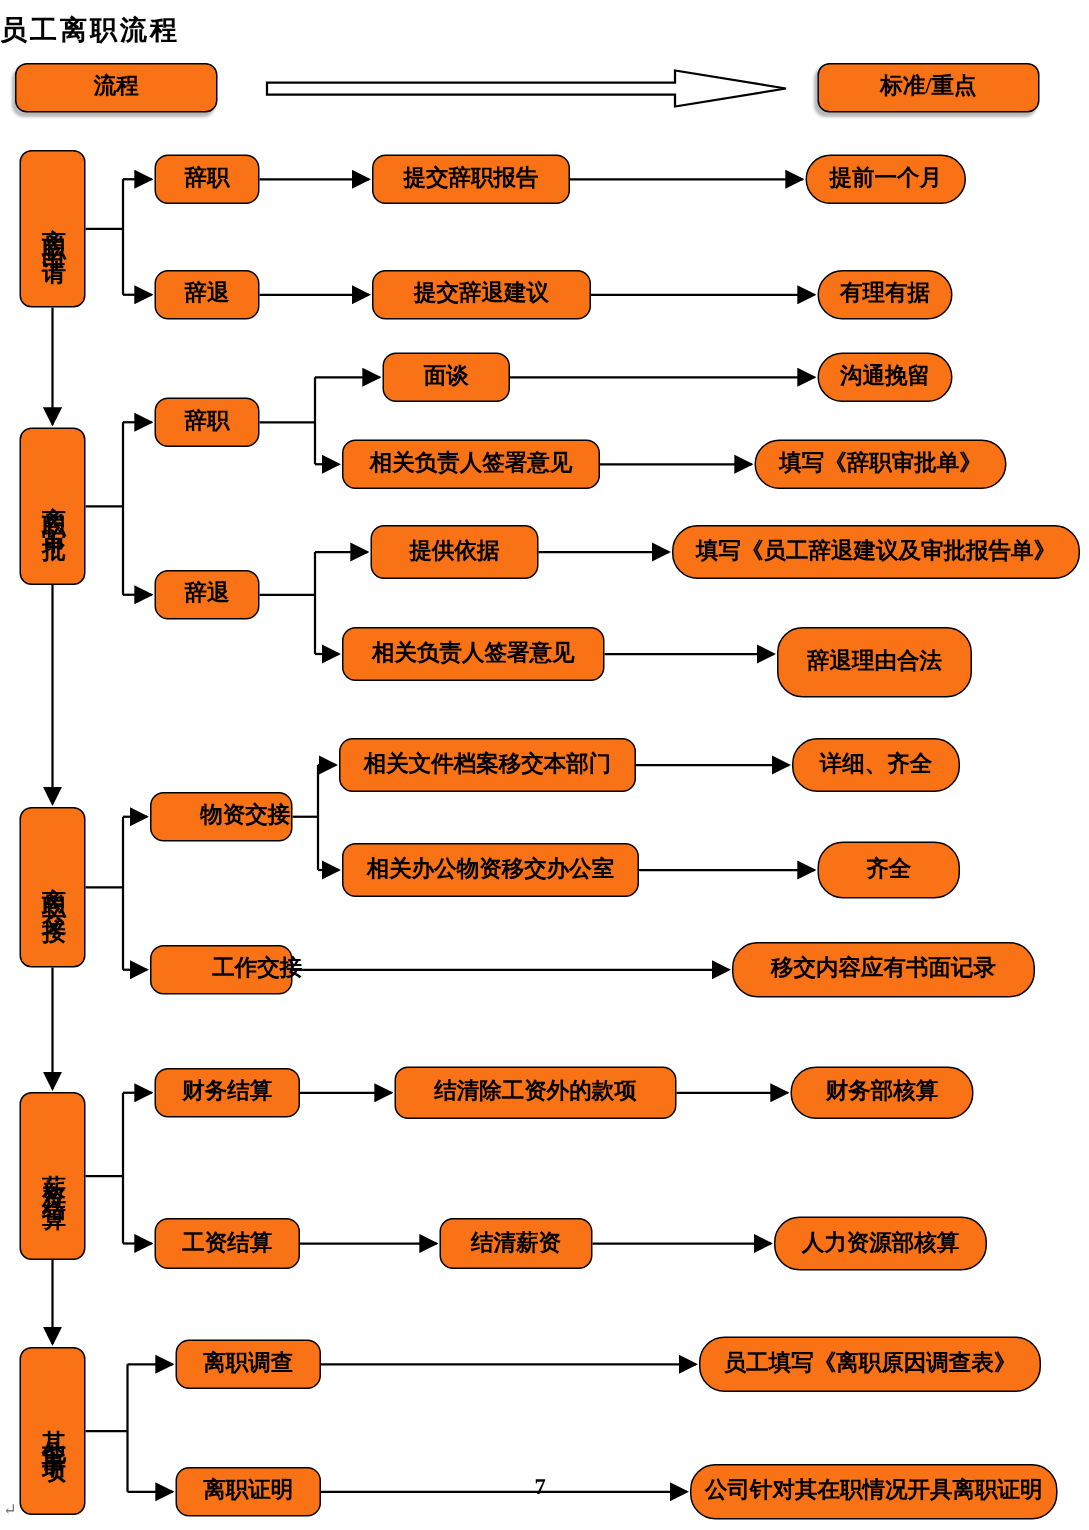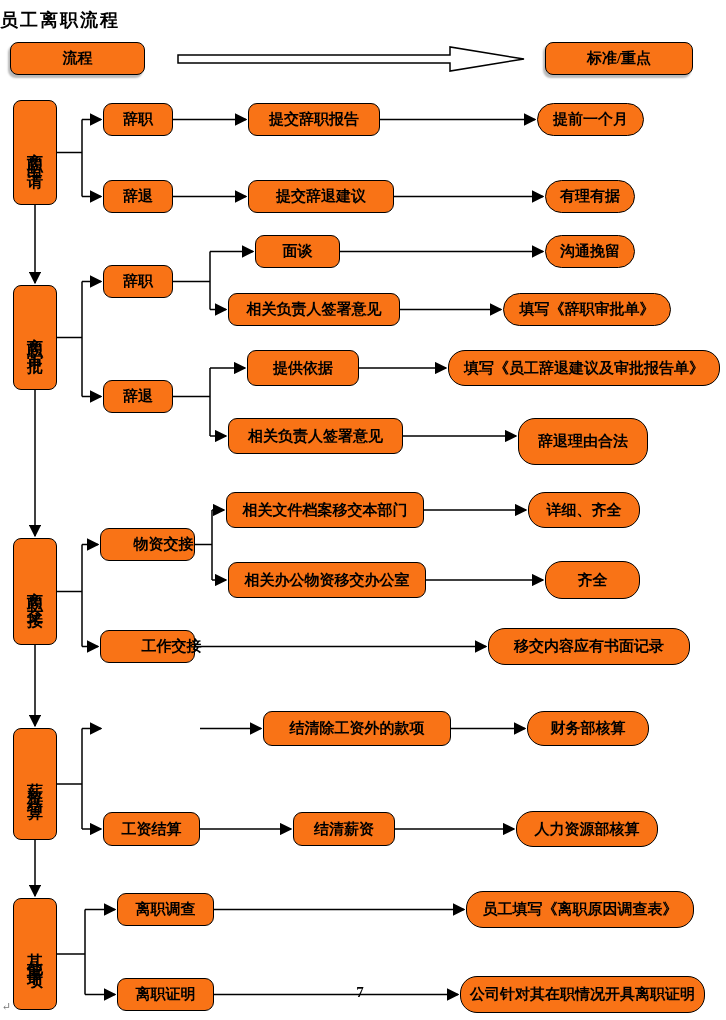--- a/index.html
+++ b/index.html
@@ -142,20 +142,21 @@
   <div class="node stage" style="left:13px;top:538px;width:44px;height:107px;">离职交接</div>
   <div class="node" style="left:100px;top:528px;width:95px;height:33px;padding-left:32px;">物资交接</div>
   <div class="node" style="left:226px;top:492px;width:198px;height:36px;">相关文件档案移交本部门</div>
   <div class="node standard" style="left:528px;top:492px;width:112px;height:36px;">详细、齐全</div>
   <div class="node" style="left:228px;top:562px;width:198px;height:36px;">相关办公物资移交办公室</div>
   <div class="node standard" style="left:545px;top:561px;width:95px;height:38px;">齐全</div>
   <div class="node" style="left:100px;top:630px;width:95px;height:33px;padding-left:48px;">工作交接</div>
   <div class="node standard" style="left:488px;top:628px;width:202px;height:37px;">移交内容应有书面记录</div>
 
   <div class="node stage" style="left:13px;top:728px;width:44px;height:112px;">薪资结算</div>
+  <div class="node" style="left:103px;top:712px;width:97px;height:33px;">财务结算</div>
   <div class="node" style="left:263px;top:711px;width:188px;height:35px;">结清除工资外的款项</div>
   <div class="node standard" style="left:527px;top:711px;width:122px;height:35px;">财务部核算</div>
   <div class="node" style="left:103px;top:812px;width:97px;height:34px;">工资结算</div>
   <div class="node" style="left:293px;top:812px;width:102px;height:34px;">结清薪资</div>
   <div class="node standard" style="left:516px;top:811px;width:142px;height:36px;">人力资源部核算</div>
 
   <div class="node stage" style="left:13px;top:898px;width:44px;height:112px;">其他事项</div>
   <div class="node" style="left:117px;top:893px;width:97px;height:33px;">离职调查</div>
   <div class="node standard" style="left:466px;top:891px;width:228px;height:37px;">员工填写《离职原因调查表》</div>
   <div class="node" style="left:117px;top:978px;width:97px;height:33px;">离职证明</div>

